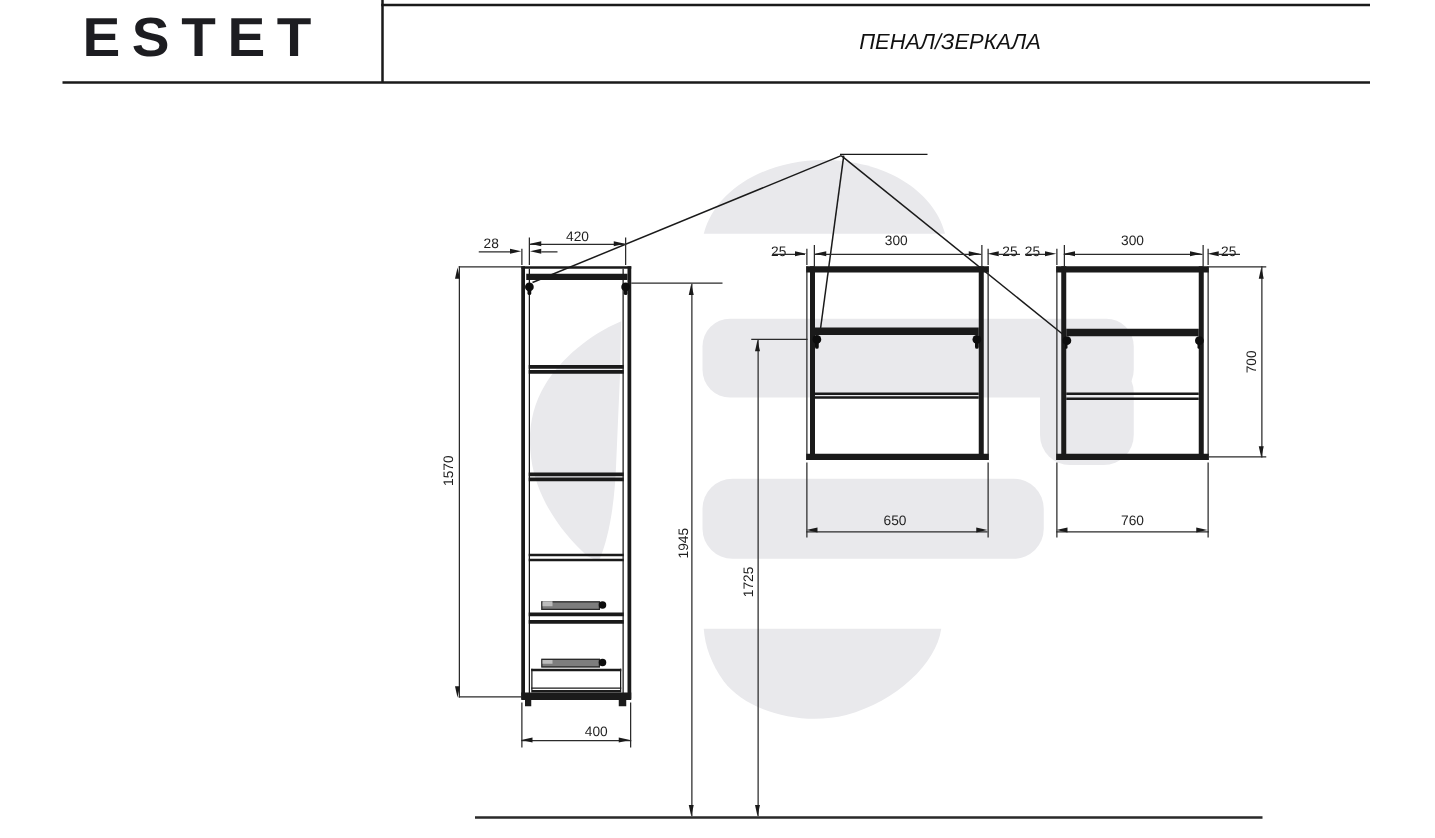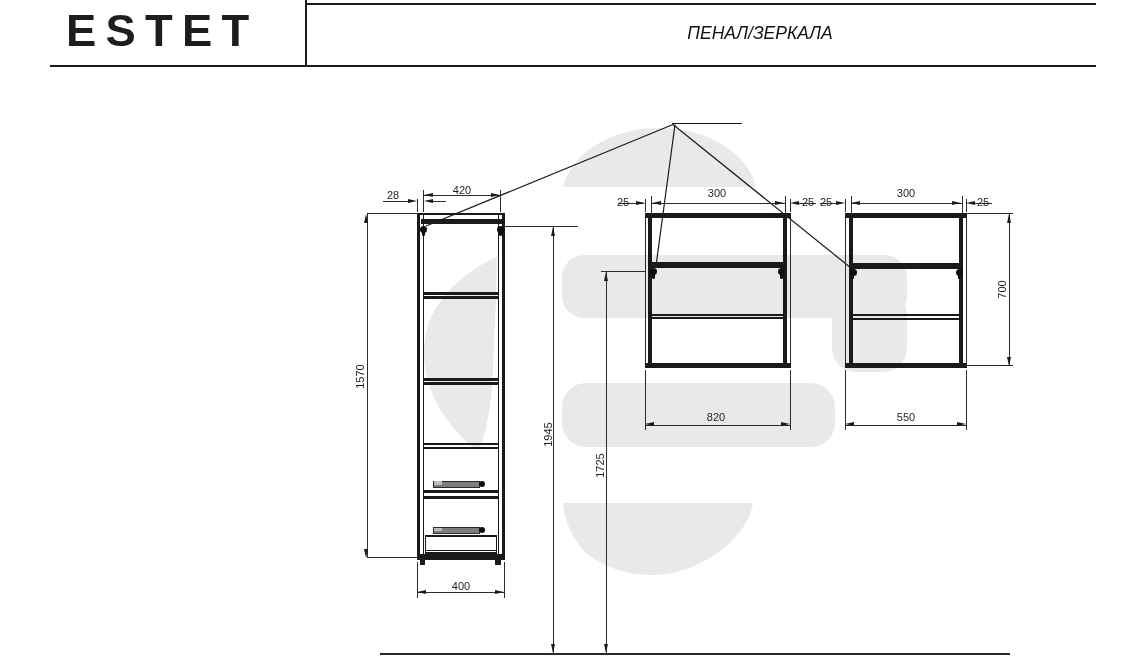--- a/index.html
+++ b/index.html
@@ -103,21 +103,21 @@
   <div class="au" style="left:364.4px;top:213.5px;"></div>
   <div class="ad" style="left:364.4px;top:548.5px;"></div>
   <div class="dim" style="left:366.5px;top:557px;width:50px;height:1.1px;"></div>
   <div class="vlab" style="left:340px;top:370px;">1570</div>
 
   <div class="dim" style="left:417px;top:562px;width:1px;height:36px;"></div>
   <div class="dim" style="left:504px;top:562px;width:1px;height:36px;"></div>
   <div class="dim" style="left:417px;top:592.3px;width:87.6px;height:1.1px;"></div>
   <div class="al" style="left:417px;top:589.8px;"></div>
   <div class="ar" style="left:495.1px;top:589.8px;"></div>
-  <div class="dlab" style="left:440px;top:579.5px;width:42px;">400</div>
+  <div class="dlab" style="left:456px;top:579.5px;width:42px;">400</div>
 
   <div class="dim" style="left:645px;top:213px;width:1.2px;height:155px;"></div>
   <div class="dim" style="left:789.8px;top:213px;width:1.2px;height:155px;"></div>
   <div class="ln" style="left:648px;top:213px;width:4px;height:155px;"></div>
   <div class="ln" style="left:782.8px;top:213px;width:4px;height:155px;"></div>
   <div class="ln" style="left:645px;top:213px;width:146px;height:5px;"></div>
   <div class="ln" style="left:652px;top:262px;width:131px;height:6px;"></div>
   <div class="dot" style="left:650px;top:268px;"></div>
   <div class="stem" style="left:652px;top:274px;"></div>
   <div class="dot" style="left:777.8px;top:268px;"></div>
@@ -138,21 +138,21 @@
   <div class="dim" style="left:618px;top:203px;width:26px;height:1.1px;"></div>
   <div class="ar" style="left:635.7px;top:200.5px;"></div>
   <div class="al" style="left:790px;top:200.5px;"></div>
   <div class="dim" style="left:799px;top:203px;width:17px;height:1.1px;"></div>
   <div class="dlab" style="left:796px;top:195.5px;width:24px;">25</div>
   <div class="dim" style="left:645.2px;top:370px;width:1px;height:60px;"></div>
   <div class="dim" style="left:790px;top:370px;width:1px;height:60px;"></div>
   <div class="dim" style="left:645.2px;top:424.7px;width:145.3px;height:1.1px;"></div>
   <div class="al" style="left:645.2px;top:422.2px;"></div>
   <div class="ar" style="left:781px;top:422.2px;"></div>
-  <div class="dlab" style="left:694px;top:410.5px;width:44px;">820</div>
+  <div class="dlab" style="left:694px;top:410.5px;width:44px;">650</div>
 
   <div class="dim" style="left:845px;top:213px;width:1.2px;height:155px;"></div>
   <div class="dim" style="left:966px;top:213px;width:1.2px;height:155px;"></div>
   <div class="ln" style="left:848.5px;top:213px;width:4px;height:155px;"></div>
   <div class="ln" style="left:958.5px;top:213px;width:4px;height:155px;"></div>
   <div class="ln" style="left:845px;top:213px;width:122px;height:5px;"></div>
   <div class="ln" style="left:852.5px;top:262.5px;width:106px;height:6px;"></div>
   <div class="dot" style="left:849.5px;top:268.5px;"></div>
   <div class="stem" style="left:851.8px;top:274.5px;"></div>
   <div class="dot" style="left:955.5px;top:268.5px;"></div>
@@ -173,21 +173,21 @@
   <div class="dim" style="left:820px;top:203px;width:16px;height:1.1px;"></div>
   <div class="ar" style="left:835.7px;top:200.5px;"></div>
   <div class="al" style="left:965.8px;top:200.5px;"></div>
   <div class="dim" style="left:974.8px;top:203px;width:17px;height:1.1px;"></div>
   <div class="dlab" style="left:971px;top:195.5px;width:24px;">25</div>
   <div class="dim" style="left:845.2px;top:370px;width:1px;height:60px;"></div>
   <div class="dim" style="left:965.8px;top:370px;width:1px;height:60px;"></div>
   <div class="dim" style="left:845.2px;top:424.7px;width:121.6px;height:1.1px;"></div>
   <div class="al" style="left:845.2px;top:422.2px;"></div>
   <div class="ar" style="left:957.3px;top:422.2px;"></div>
-  <div class="dlab" style="left:884px;top:410.5px;width:44px;">550</div>
+  <div class="dlab" style="left:884px;top:410.5px;width:44px;">760</div>
 
   <div class="dim" style="left:967px;top:212.6px;width:46px;height:1.1px;"></div>
   <div class="dim" style="left:967px;top:365.3px;width:46px;height:1.1px;"></div>
   <div class="dim" style="left:1009px;top:213px;width:1.1px;height:153px;"></div>
   <div class="au" style="left:1006.9px;top:213.5px;"></div>
   <div class="ad" style="left:1006.9px;top:356.5px;"></div>
   <div class="vlab" style="left:982px;top:283px;">700</div>
 
   <div class="dim" style="left:505px;top:226.3px;width:73px;height:1.1px;"></div>
   <div class="dim" style="left:553.3px;top:226.5px;width:1.1px;height:426.5px;"></div>

